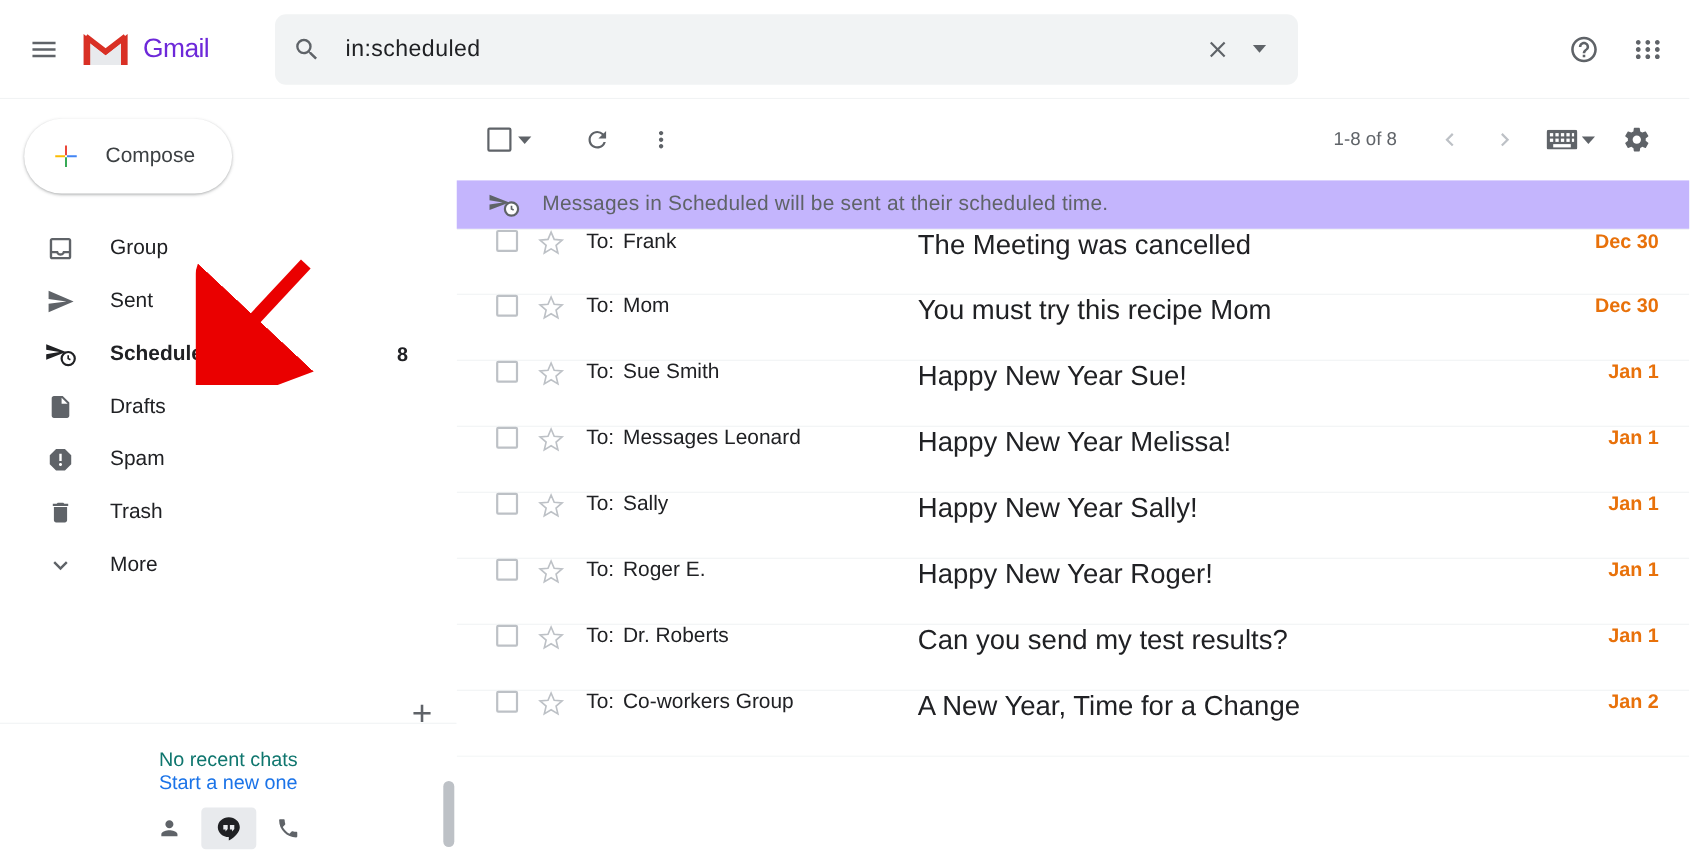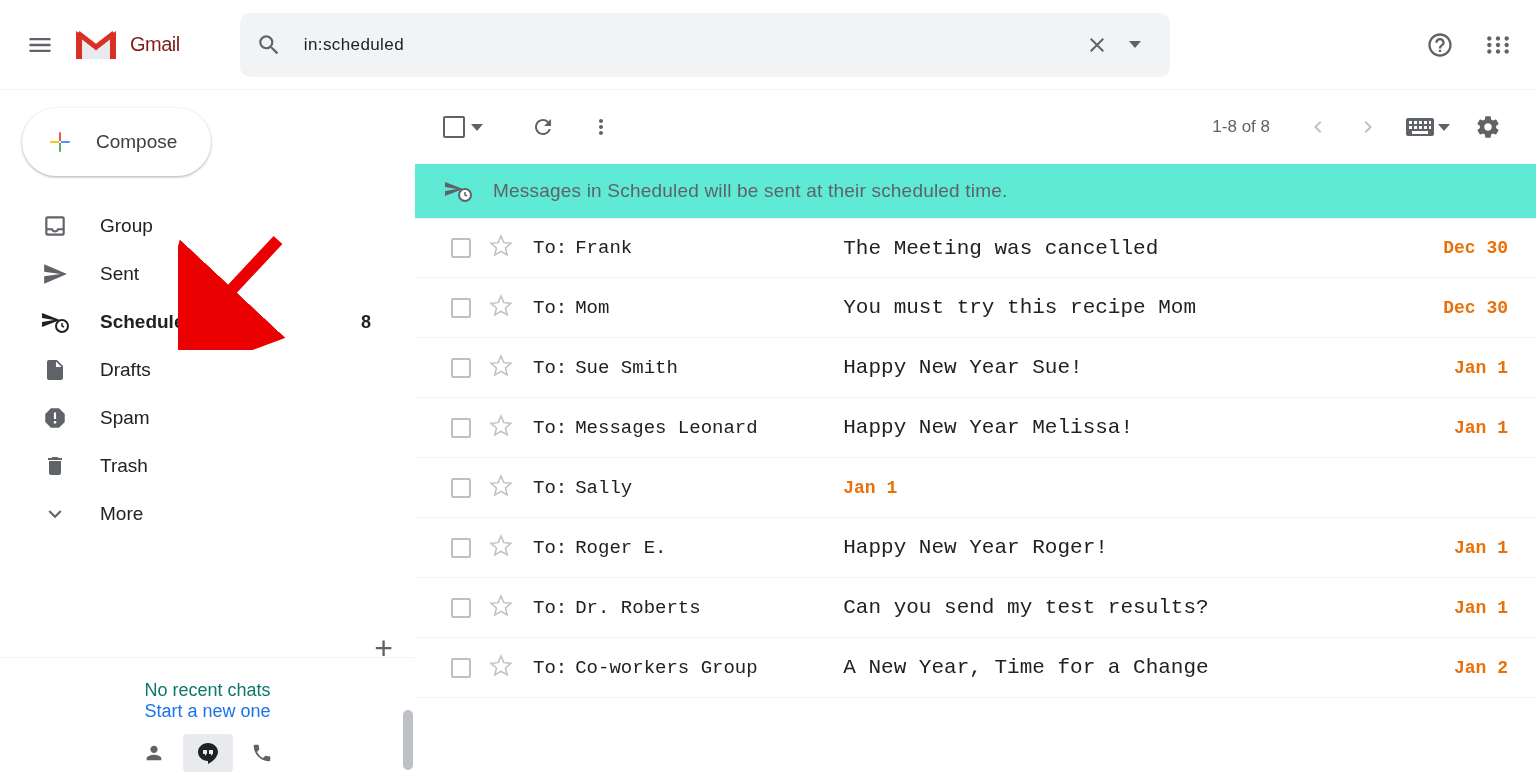--- a/index.html
+++ b/index.html
@@ -1,24 +1,24 @@
 <!DOCTYPE html>
 <html><head>
 <meta charset="utf-8">
 <style>
 * { box-sizing: border-box; margin: 0; padding: 0; }
 body { font-family: Arial, Roboto, sans-serif; font-size: 14px; color: #202124; background: #fff; overflow: hidden; }
 .header { display: flex; align-items: center; height: 90px; padding: 0 16px; border-bottom: 1px solid #f1f3f4; }
 .menu-btn { width: 48px; height: 48px; display: flex; align-items: center; justify-content: center; cursor: pointer; border-radius: 50%; }
 .menu-icon { display: block; }
 .logo-wrap { display: flex; align-items: center; margin-left: 8px; margin-right: 60px; gap: 10px; }
-.logo-text { font-size: 20px; color: #7f1d1d; letter-spacing: -0.5px; }
+.logo-text { font-size: 24px; color: #6d28d9; letter-spacing: -0.5px; }
 .search-bar { flex: 1; max-width: 930px; height: 64px; background: #f1f3f4; border-radius: 10px; display: flex; align-items: center; padding: 0 16px; }
 .search-bar .search-icon { margin-right: 22px; }
-.search-input { flex: 1; border: none; background: transparent; font-size: 17px; color: #202124; outline: none; letter-spacing: 0.4px; }
+.search-input { flex: 1; border: none; background: transparent; font-size: 21px; color: #202124; outline: none; letter-spacing: 0.4px; }
 .search-clear, .search-dropdown { width: 38px; height: 38px; display: flex; align-items: center; justify-content: center; cursor: pointer; border-radius: 50%; }
 .header-right { display: flex; align-items: center; gap: 14px; margin-left: auto; padding-left: 40px; }
 .icon-btn { width: 44px; height: 44px; display: flex; align-items: center; justify-content: center; cursor: pointer; border-radius: 50%; }
 
 .body { display: flex; height: calc(100vh - 90px); position: relative; }
 .sidebar { width: 415px; display: flex; flex-direction: column; position: relative; }
 .compose-wrap { padding: 18px 12px 26px 22px; }
 .compose-btn { display: inline-flex; align-items: center; gap: 20px; padding: 18px 34px 18px 22px; border-radius: 36px; box-shadow: 0 1px 3px rgba(60,64,67,.3), 0 1px 2px rgba(60,64,67,.15); cursor: pointer; background: #fff; }
 .compose-btn .plus { width: 32px; height: 32px; }
 .compose-btn span { font-size: 19px; color: #3c4043; font-weight: 500; }
@@ -47,31 +47,31 @@
 .select-all { display: flex; align-items: center; gap: 6px; margin-right: 40px; cursor: pointer; }
 .checkbox { width: 22px; height: 22px; border: 2.5px solid #5f6368; border-radius: 2px; }
 .caret-down { width: 0; height: 0; border-left: 6px solid transparent; border-right: 6px solid transparent; border-top: 7px solid #5f6368; }
 .tb-icon { width: 40px; height: 40px; display: flex; align-items: center; justify-content: center; cursor: pointer; border-radius: 50%; margin-right: 18px; }
 .toolbar-right { margin-left: auto; display: flex; align-items: center; gap: 10px; }
 .page-count { font-size: 17px; color: #5f6368; margin-right: 18px; }
 .nav-arrow { width: 40px; height: 40px; display: flex; align-items: center; justify-content: center; cursor: pointer; color: #9aa0a6; border-radius: 50%; }
 .input-tool { display: flex; align-items: center; gap: 4px; cursor: pointer; margin: 0 8px; }
 .settings-icon { width: 40px; height: 40px; display: flex; align-items: center; justify-content: center; cursor: pointer; border-radius: 50%; }
 
-.banner { display: flex; align-items: center; height: 54px; background: #5eead4; padding: 0 28px; gap: 20px; }
+.banner { display: flex; align-items: center; height: 44px; background: #c4b5fd; padding: 0 28px; gap: 20px; }
 .banner-text { font-size: 19px; color: #5f6368; letter-spacing: 0.2px; }
 
 .email-list { overflow-y: auto; }
-.email-row { display: flex; align-items: center; height: 60px; padding: 0 28px 0 36px; border-bottom: 1px solid #f1f3f4; cursor: pointer; font-family: Liberation Mono, monospace; }
+.email-row { display: flex; height: 60px; padding: 0 28px 0 36px; border-bottom: 1px solid #f1f3f4; cursor: pointer; }
 .email-row:first-child { border-top: 1px solid #f1f3f4; }
 .email-row .row-cb { width: 20px; height: 20px; border: 2.5px solid #bdc1c6; border-radius: 2px; margin-right: 18px; }
 .email-row .row-star { margin-right: 20px; cursor: pointer; }
 .email-row .to-label { font-size: 19px; color: #202124; margin-right: 8px; }
 .email-row .recipient { font-size: 19px; color: #202124; width: 268px; }
-.email-row .subject { font-size: 21px; color: #202124; flex: 1; }
+.email-row .subject { font-size: 25px; color: #202124; flex: 1; }
 .email-row .date { font-size: 18px; color: #e8710a; font-weight: 700; }
 </style>
 </head>
 <body>
 
 <div class="header">
   <div class="menu-btn">
     <svg class="menu-icon" width="28" height="28" viewBox="0 0 24 24">
         <path fill="#5f6368" d="M3 18h18v-2H3v2zm0-5h18v-2H3v2zm0-7v2h18V6H3z"></path>
       </svg>
@@ -328,20 +328,21 @@
           <span class="subject">Happy New Year Melissa!</span>
           <span class="date">Jan 1</span>
         </div>
         <div class="email-row">
           <div class="row-cb"></div>
           <div class="row-star"><svg width="24" height="24" viewBox="0 0 24 24">
               <path fill="none" stroke="#bdc1c6" stroke-width="1.5" d="M12 17.27L18.18 21l-1.64-7.03L22 9.24l-7.19-.61L12 2 9.19 8.63 2 9.24l5.46 4.73L5.82 21z"></path>
             </svg></div>
           <span class="to-label">To:</span>
           <span class="recipient">Sally</span>
+          <span class="subject">Happy New Year Sally!</span>
           <span class="date">Jan 1</span>
         </div>
         <div class="email-row">
           <div class="row-cb"></div>
           <div class="row-star"><svg width="24" height="24" viewBox="0 0 24 24">
               <path fill="none" stroke="#bdc1c6" stroke-width="1.5" d="M12 17.27L18.18 21l-1.64-7.03L22 9.24l-7.19-.61L12 2 9.19 8.63 2 9.24l5.46 4.73L5.82 21z"></path>
             </svg></div>
           <span class="to-label">To:</span>
           <span class="recipient">Roger E.</span>
           <span class="subject">Happy New Year Roger!</span>

